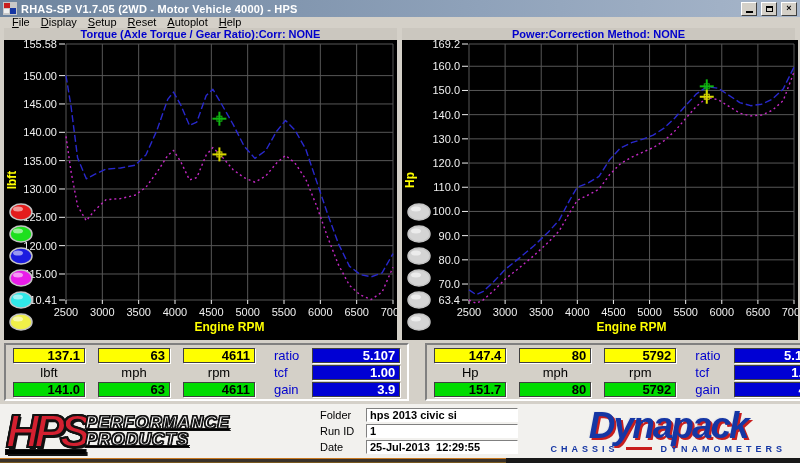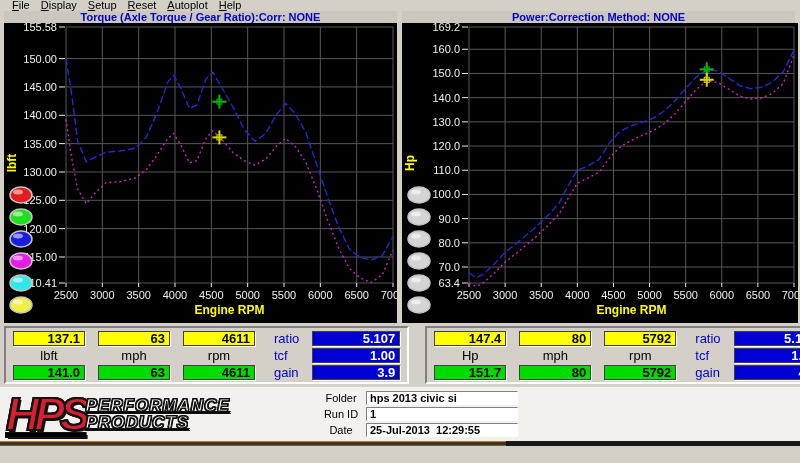--- a/index.html
+++ b/index.html
@@ -40,38 +40,54 @@
 
   
   .footer { height:54px; background:#f2f1ee; display:flex; align-items:center; padding:2px 6px; flex:0 0 auto; }
   .hps { display:flex; align-items:center; width:310px;text-decoration:underline; }
   .hps-mark { font-size:46px; font-weight:900; font-style:italic; color:#d42030; letter-spacing:-5px; line-height:44px; -webkit-text-stroke:2px #111;
     text-shadow:-1px -1px 0 #111,1px -1px 0 #111,-1px 1px 0 #111,2px 2px 0 #111; }
   .hps-words { display:flex; flex-direction:column; font-style:italic; font-weight:900; font-size:17px; line-height:17px; color:#fdfdfd; letter-spacing:1px; -webkit-text-stroke:1.2px #111;
     text-shadow:-1px -1px 0 #111,1px -1px 0 #111,-1px 1px 0 #111,1px 1px 0 #111; }
   .runfields { display:flex; flex-direction:column; gap:2px; margin-left:4px; width:200px; }
   .runfield { display:flex; align-items:center; gap:4px; }
-  .runfield label { width:42px; text-align:center; font-size:11px; color:#000; }
+  .runfield label { width:42px; text-align:left; font-size:11px; color:#000; }
   .runfield input { width:152px; height:14px; border:1px solid; border-color:#808080 #fff #fff #808080; background:#fff; font-family:"Liberation Sans",sans-serif; font-size:11px; font-weight:bold; padding:0 3px; color:#000; }
   .dynapack { margin-left:auto; display:flex; flex-direction:column; align-items:center; padding-right:8px; }
   .dyna-word { font-size:37px; line-height:34px; font-weight:900; font-style:italic; color:#1536a4; letter-spacing:-2px; text-shadow:2px 2px 0 #c81e1e, -1px -1px 0 #e8e8e8; }
   .dyna-sub { display:flex; align-items:center; gap:8px; margin-top:1px; }
   .dyna-sub span { font-size:9px; font-weight:bold; color:#1536a4; letter-spacing:4px; }
   .dyna-dash { width:26px; height:3px; background:#c81e1e; }
 
   
   .bottomstrip { height:5px; display:flex; background:#101010; flex:0 0 auto; }
   .strip-left { width:506px; height:5px; background:#3a322a; border-top:1px solid #c87820; border-bottom:1px solid #7a5a20; }
   .strip-right { flex:1; background:#181818; }
 </style>
 </head>
 <body>
 
 <div class="window">
 
+  <div class="titlebar">
+    <svg width="14" height="13">
+      <rect x="0" y="0" width="14" height="13" fill="#c8c8c8"></rect>
+      <rect x="1" y="1" width="6" height="5" fill="#c81e1e"></rect>
+      <rect x="7" y="6" width="6" height="6" fill="#1536a4"></rect>
+      <rect x="1" y="7" width="5" height="4" fill="#f0f0f0"></rect>
+    </svg>
+    <span class="title">RHAS-SP V1.7-05   (2WD - Motor Vehicle 4000) - HPS</span>
+    <span class="winbtn">
+        <span class="glyph-min"></span>
+      </span>
+    <span class="winbtn">
+        <span class="glyph-restore"></span>
+      </span>
+    <span class="winbtn">×</span>
+  </div>
 
   <div class="menubar">
       <span class="menu-item"><u>F</u>ile</span>
       <span class="menu-item"><u>D</u>isplay</span>
       <span class="menu-item"><u>S</u>etup</span>
       <span class="menu-item"><u>R</u>eset</span>
       <span class="menu-item"><u>A</u>utoplot</span>
       <span class="menu-item"><u>H</u>elp</span>
     </div>
 
@@ -321,19 +337,27 @@
       </div>
       <div class="runfield">
         <label>Run ID</label>
         <input value="1" style="">
       </div>
       <div class="runfield">
         <label>Date</label>
         <input value="25-Jul-2013  12:29:55" style="">
       </div>
     </div>
+    <div class="dynapack">
+      <span class="dyna-word">Dynapack</span>
+      <span class="dyna-sub">
+        <span>CHASSIS</span>
+        <span class="dyna-dash"></span>
+        <span>DYNAMOMETERS</span>
+      </span>
+    </div>
   </div>
 
   <div class="bottomstrip">
     <div class="strip-left"></div>
     <div class="strip-right"></div>
   </div>
 </div>
 
 </body></html>

